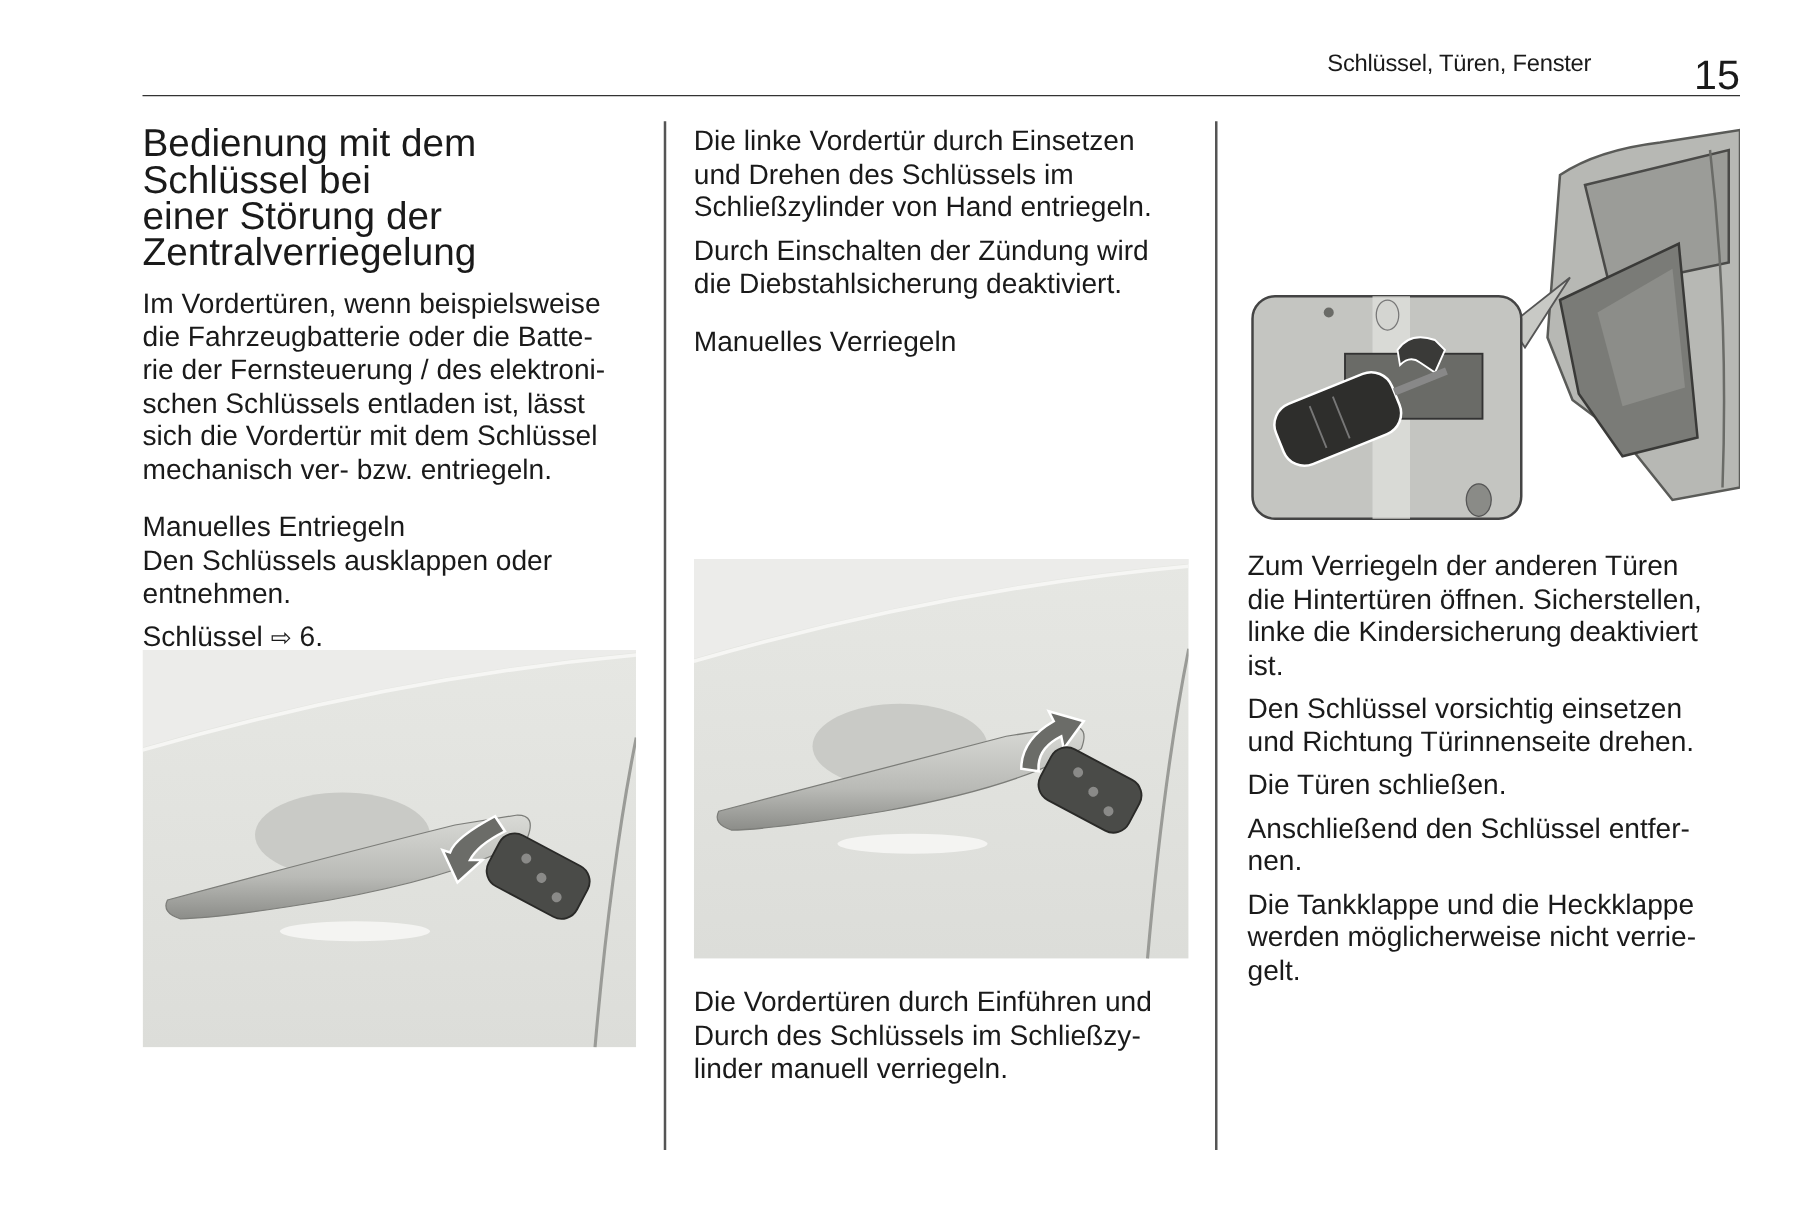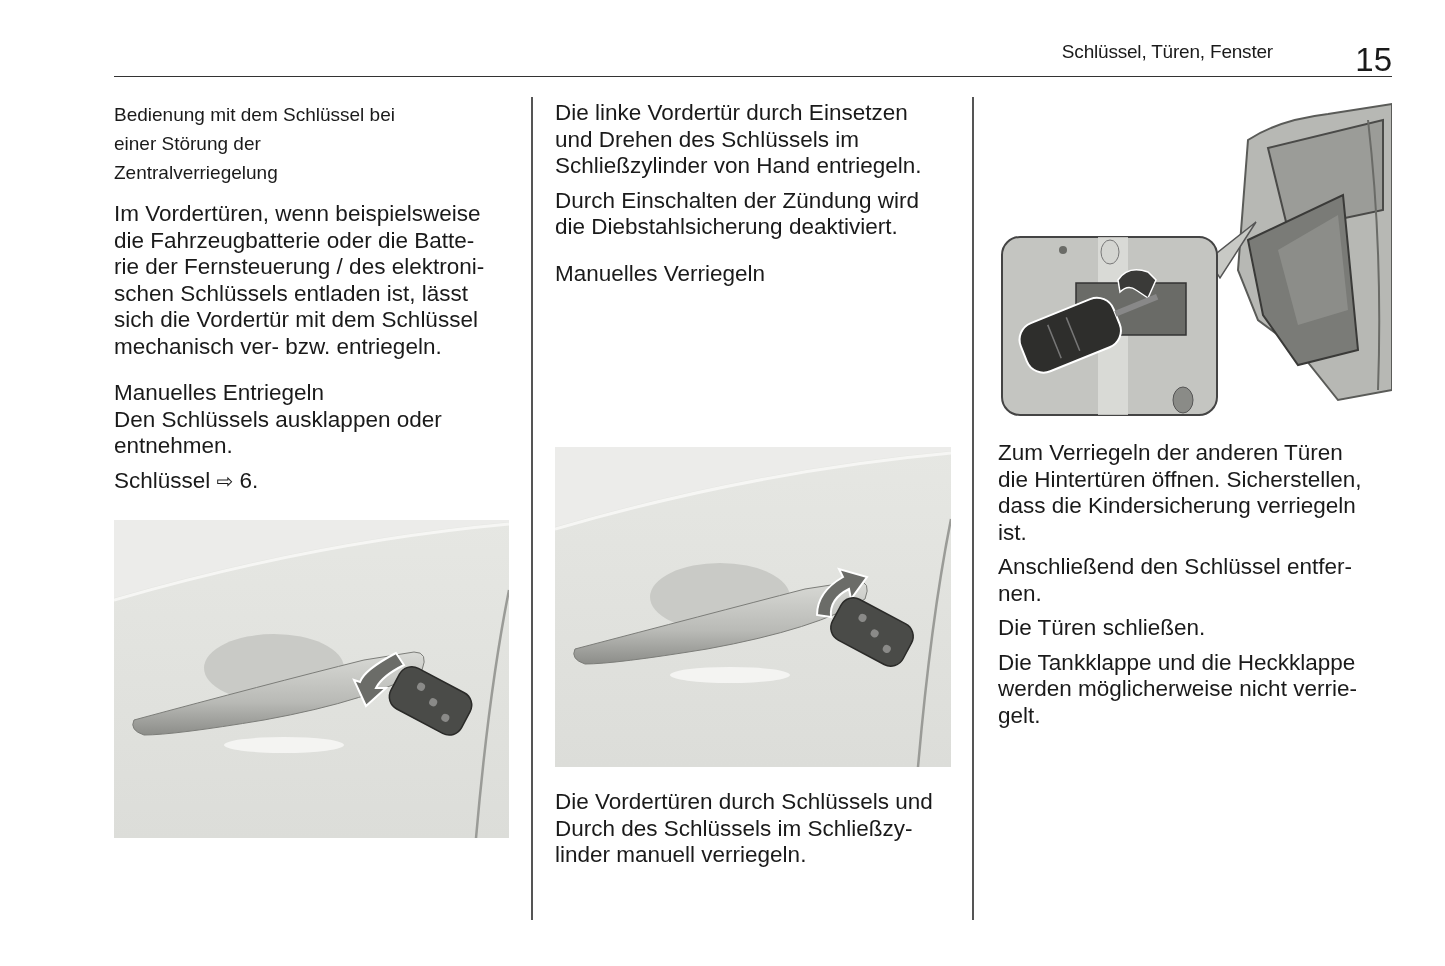--- a/index.html
+++ b/index.html
@@ -13,21 +13,21 @@
   }
   .header-title {
     position: absolute; right: 119px; top: 1px; font-size: 19px; letter-spacing: -0.2px;
   }
   .header-page {
     position: absolute; right: 0; top: 1px; font-size: 33px;
   }
   .divider { position: absolute; top: 97px; width: 2px; height: 823px; background: #555; }
   .col { position: absolute; top: 100px; }
   .col p, .col h2, .col h3 { margin: 0; }
-  .h-section { font-size: 19px; font-weight: normal; line-height: 29px; margin-bottom: 14px !important; }
+  .h-section { font-size: 31px; font-weight: normal; line-height: 29px; margin-bottom: 14px !important; }
   .body-text { font-size: 22.5px; line-height: 26.5px; margin-bottom: 8px !important; }
   .subhead { font-size: 22.5px; line-height: 26.5px; font-weight: normal; }
   .figure { position: absolute; overflow: hidden; }
   .arrow-ref { font-size: 20px; }
 </style>
 </head>
 <body>
 
 <div class="header">
   <span class="header-title">Schlüssel, Türen, Fenster</span>
@@ -131,21 +131,21 @@
       <rect x="275" y="164" width="80" height="46" rx="14" fill="#4a4b48" stroke="#2a2a28" stroke-width="1.5"></rect>
       <circle cx="300" cy="179" r="4" fill="#8a8a88"></circle>
       <circle cx="318" cy="187" r="4" fill="#8a8a88"></circle>
       <circle cx="336" cy="195" r="4" fill="#8a8a88"></circle>
     </g>
   </svg>
 </div>
 
 <div class="col" style="left:555px; top:789px; width:400px;">
   <p class="body-text">
-    <span>Die Vordertüren durch Schlüssels und</span><br>
+    <span>Die Vordertüren durch Einführen und</span><br>
     <span>Durch des Schlüssels im Schließzy-</span><br>
     <span>linder manuell verriegeln.</span>
   </p>
 </div>
 
 <div class="figure" style="left:998px; top:100px; width:394px; height:318px;">
   <svg width="394" height="318" viewBox="0 0 394 318">
     <rect width="394" height="318" fill="#ffffff"></rect>
 
     <path d="M250 40 Q280 20 330 14 L394 4 L394 290 L340 300 L300 250 L260 220 L240 170 Z" fill="#b7b8b4" stroke="#5a5b58" stroke-width="2"></path>
@@ -168,28 +168,32 @@
       <line x1="75" y1="218" x2="75" y2="254" stroke="#777" stroke-width="1.5"></line>
       <rect x="122" y="230" width="45" height="6" fill="#888"></rect>
     </g>
   </svg>
 </div>
 
 <div class="col" style="left:998px; top:440px; width:395px;">
   <p class="body-text">
     <span>Zum Verriegeln der anderen Türen</span><br>
     <span>die Hintertüren öffnen. Sicherstellen,</span><br>
-    <span>dass die Kindersicherung verriegeln</span><br>
+    <span>linke die Kindersicherung deaktiviert</span><br>
     <span>ist.</span>
+  </p>
+  <p class="body-text">
+    <span>Den Schlüssel vorsichtig einsetzen</span><br>
+    <span>und Richtung Türinnenseite drehen.</span>
+  </p>
+  <p class="body-text">
+    <span>Die Türen schließen.</span>
   </p>
   <p class="body-text">
     <span>Anschließend den Schlüssel entfer-</span><br>
     <span>nen.</span>
-  </p>
-  <p class="body-text">
-    <span>Die Türen schließen.</span>
   </p>
   <p class="body-text">
     <span>Die Tankklappe und die Heckklappe</span><br>
     <span>werden möglicherweise nicht verrie-</span><br>
     <span>gelt.</span>
   </p>
 </div>
 
 </body></html>

